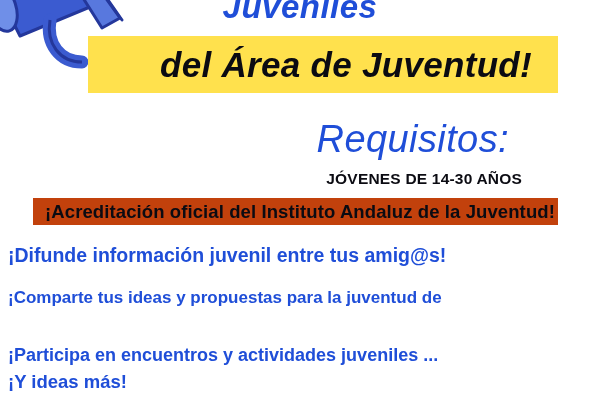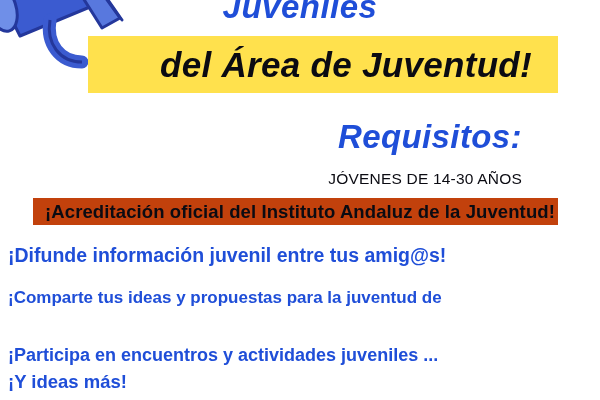--- a/index.html
+++ b/index.html
@@ -64,37 +64,37 @@
     font-weight: bold;
     font-style: italic;
     font-size: 35px;
     color: #0b0b12;
     white-space: nowrap;
     letter-spacing: 0.3px;
   }
 
   .requisitos {
     position: absolute;
-    right: 36px;
+    right: 49px;
     top: 118px;
     font-family: "Liberation Sans", sans-serif;
-    font-weight: bold;
+    font-weight: normal;
     font-style: italic;
-    font-size: 33px;
+    font-size: 38px;
     color: #1f4ed8;
     white-space: nowrap;
     letter-spacing: 0.4px;
   }
 
   .edades {
     position: absolute;
     right: 36px;
     top: 170px;
     font-family: "Liberation Sans", sans-serif;
-    font-weight: normal;
+    font-weight: bold;
     font-size: 15.5px;
     color: #0b0b12;
     white-space: nowrap;
     letter-spacing: 0.2px;
   }
 
   .highlight-acred {
     position: absolute;
     left: 33px;
     top: 198px;

